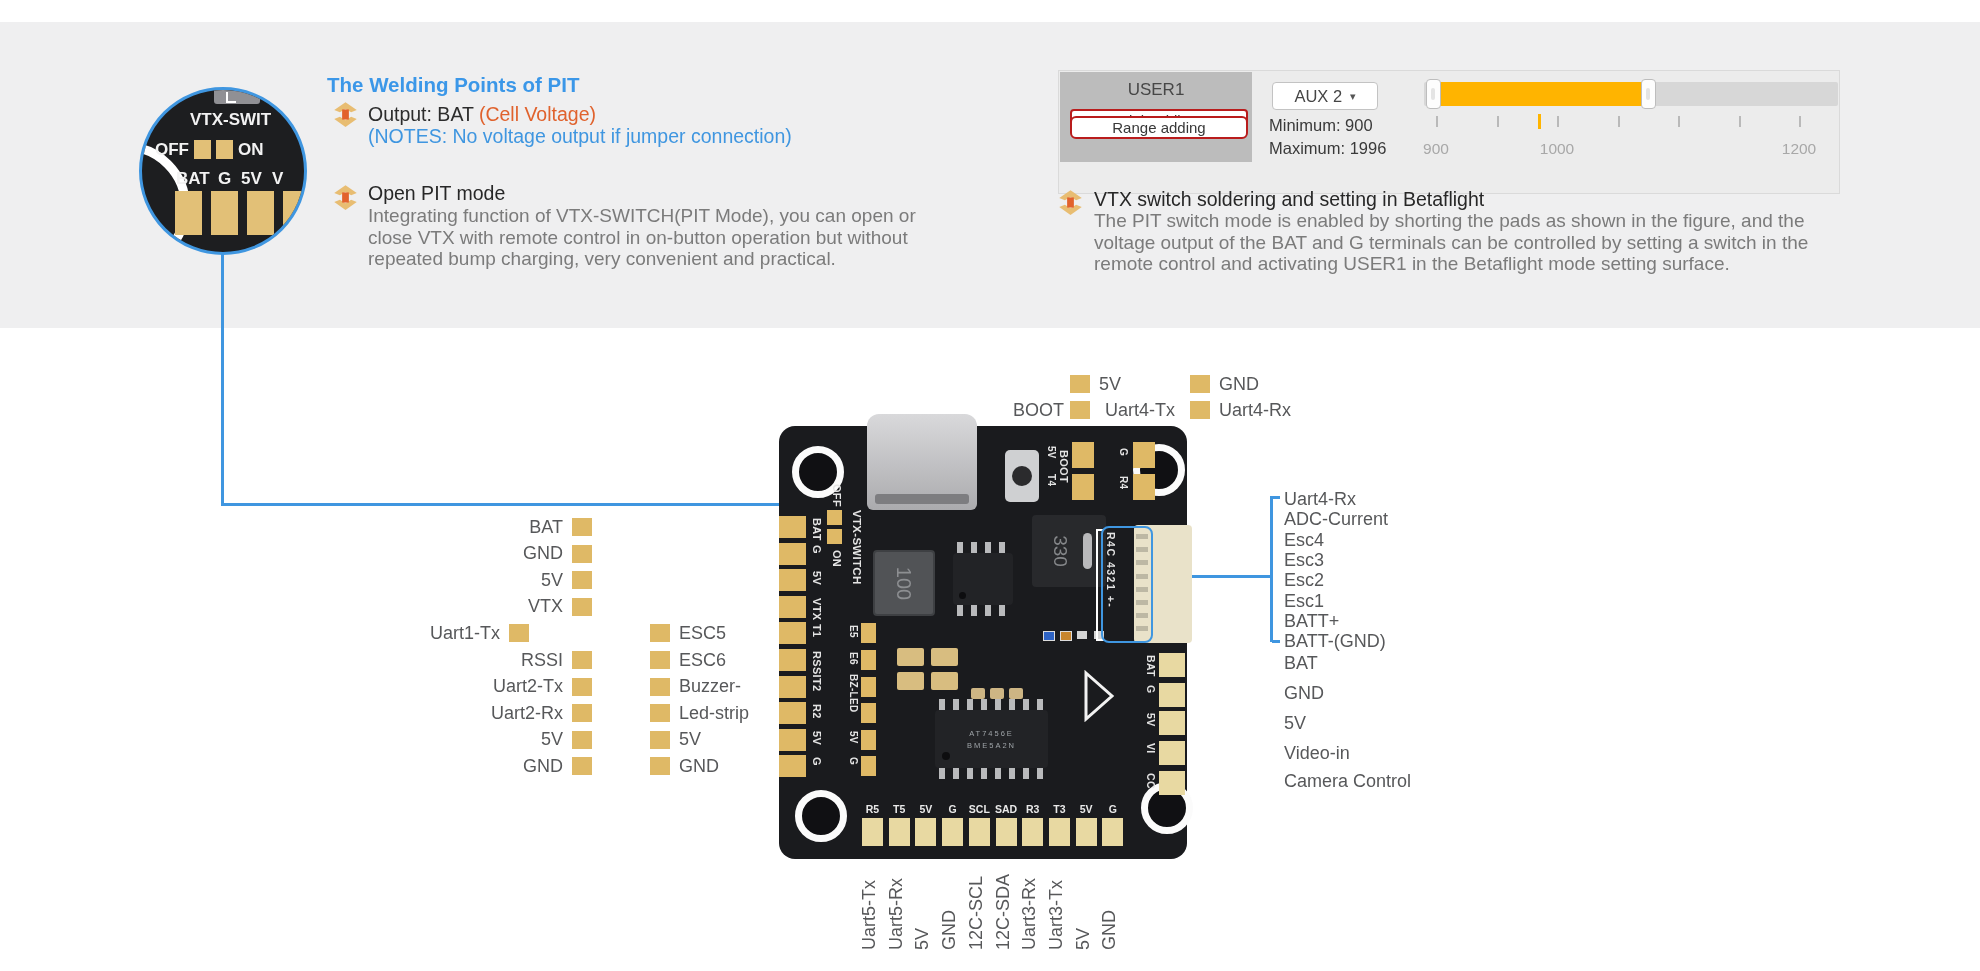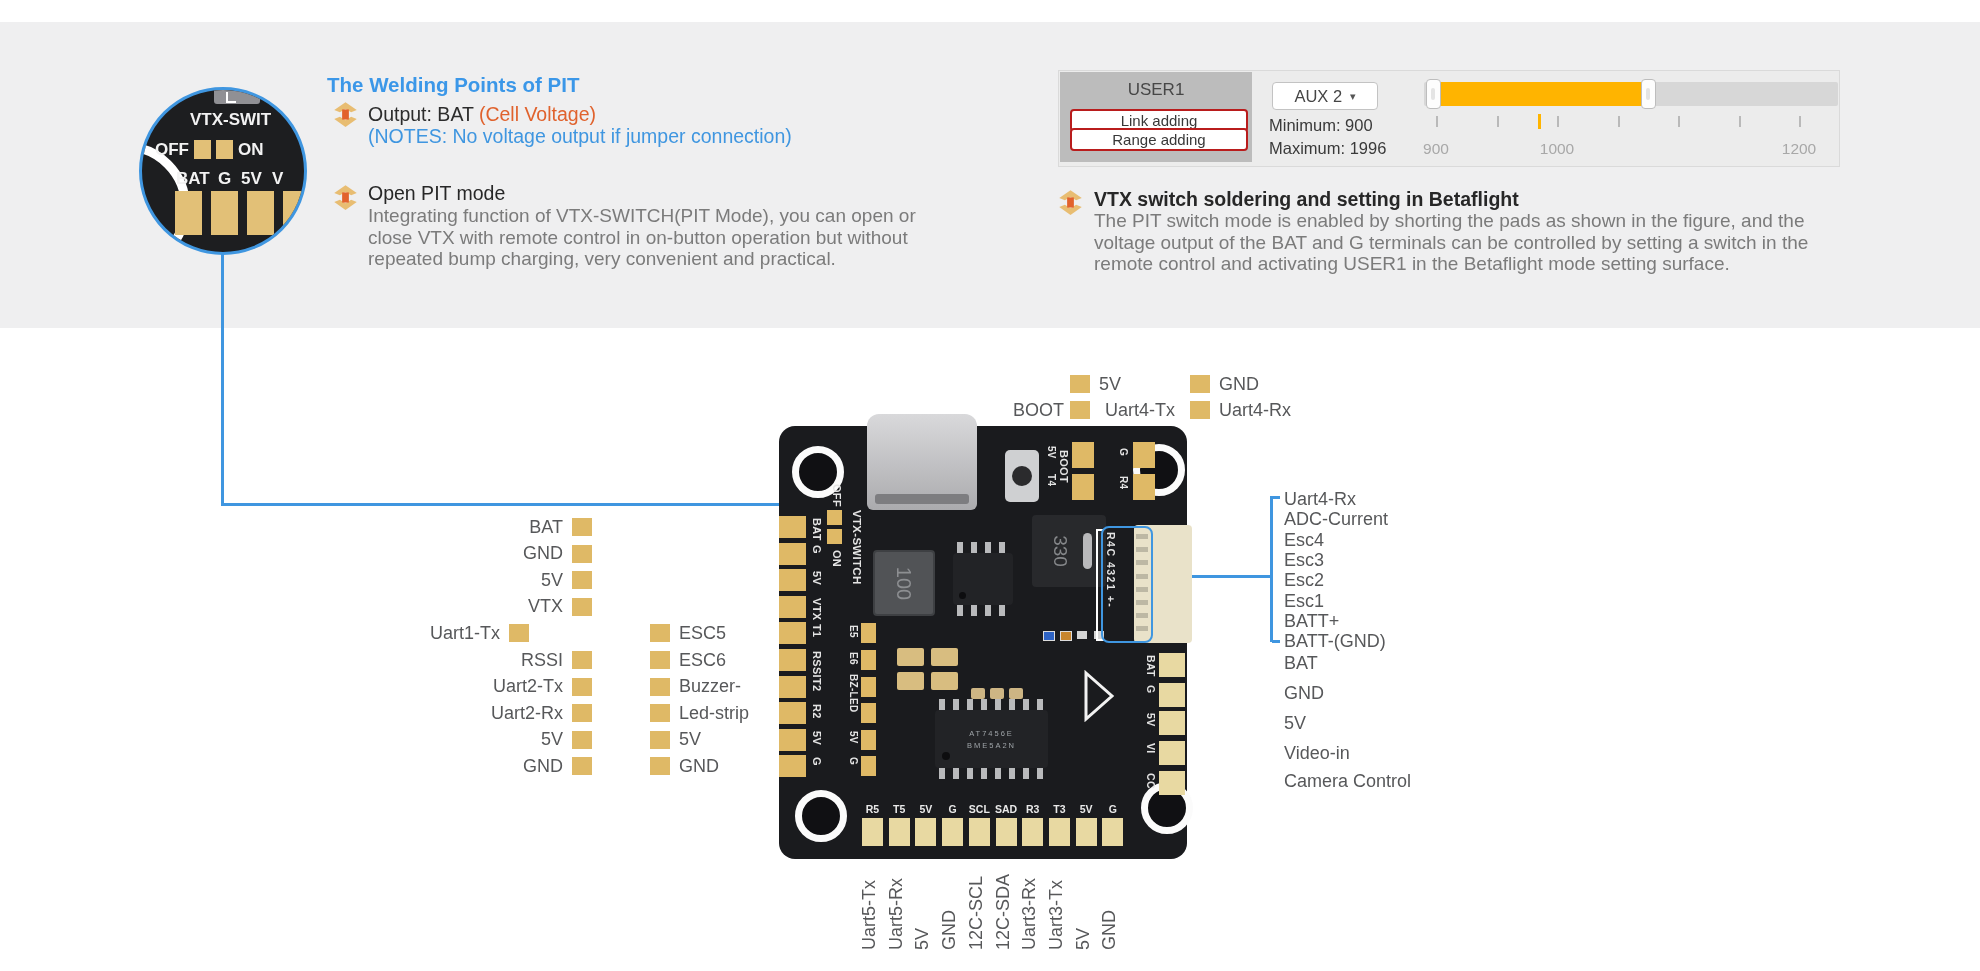--- a/index.html
+++ b/index.html
@@ -1,32 +1,32 @@
 <!DOCTYPE html>
 <html><head>
 <meta charset="utf-8">
 <style>
   html,body{margin:0;padding:0;background:#fff;font-family:"Liberation Sans",sans-serif;}
   #stage{position:relative;width:1980px;height:971px;background:#fff;overflow:hidden;}
   .band{position:absolute;left:0;top:22px;width:1980px;height:306px;background:#efeff0;}
   .bluel{position:absolute;background:#3f96e0;}
   .h-blue{position:absolute;font-size:20.5px;font-weight:bold;color:#3b97e8;white-space:nowrap;}
-  .h-dark{position:absolute;font-size:19.5px;font-weight:700;color:#272727;white-space:nowrap;}
+  .h-dark{position:absolute;font-size:19.5px;font-weight:400;color:#272727;white-space:nowrap;}
   .p-gray{position:absolute;font-size:19px;line-height:21.5px;color:#7b7b7b;}
   .line-note{position:absolute;font-size:19.5px;color:#3f96e0;white-space:nowrap;}
   .line-out{position:absolute;font-size:19.5px;color:#2c2c2c;white-space:nowrap;}
   .accent-or{color:#e0622d;}
   .icon27{position:absolute;width:27px;height:27px;}
   
   #inset{position:absolute;left:139px;top:87px;width:162px;height:162px;border-radius:50%;
          border:3px solid #3f96e0;background:#1d1e20;overflow:hidden;}
   .ins-txt{position:absolute;color:#f2f2f2;font-size:17px;font-weight:bold;white-space:nowrap;}
   .ins-pad{position:absolute;background:#e2c077;}
   
-  #bf{position:absolute;left:1058px;top:70px;width:782px;height:97px;background:#ececec;border:1px solid #dadada;box-sizing:border-box;}
+  #bf{position:absolute;left:1058px;top:70px;width:782px;height:124px;background:#ececec;border:1px solid #dadada;box-sizing:border-box;}
   #bf-panel{position:absolute;left:1px;top:1px;width:192px;height:90px;background:#bcbcbc;}
   .bf-btn{position:absolute;left:10px;width:174px;height:19px;background:#fff;border:2px solid #b91c1c;border-radius:4px;
           font-size:15px;color:#383838;display:flex;align-items:center;justify-content:center;}
   .bf-txt{position:absolute;font-size:16.5px;color:#3a3a3a;white-space:nowrap;}
   #bf-dd{position:absolute;left:213px;top:11px;width:104px;height:26px;background:#fff;border:1px solid #c3c3c3;border-radius:4px;
          display:flex;align-items:center;justify-content:center;gap:8px;font-size:16.5px;color:#454545;}
   #bf-track{position:absolute;left:365px;top:11px;width:414px;height:24px;background:#d7d7d7;border-radius:2px;}
   #bf-fill{position:absolute;height:24px;top:0;background:#ffb400;}
   .bf-handle{position:absolute;top:-3px;width:15px;height:30px;background:#fdfdfd;border:1px solid #bdbdbd;border-radius:4px;box-sizing:border-box;}
   .bf-handle::after{content:"";position:absolute;left:4px;top:8px;width:4px;height:12px;background:#e4e4e4;border-radius:2px;}
@@ -96,21 +96,21 @@
     <polygon points="12,23 22,16 17,14 12,17 7,14 2,16" fill="#e8bd72"></polygon>
     <rect x="9" y="7.5" width="6" height="9" fill="#e2622d"></rect>
   </svg>
   <div class="h-dark" style="left:368px;top:182px;font-weight:500;">Open PIT mode</div>
   <div class="p-gray" style="left:368px;top:205px;width:578px;">Integrating function of VTX-SWITCH(PIT Mode), you can open or close VTX with remote control in on-button operation but without repeated bump charging, very convenient and practical.</div>
 
   <div id="bf">
     <div id="bf-panel">
       <div style="position:absolute;left:0;top:8px;width:100%;text-align:center;font-size:17px;color:#474747;">USER1</div>
       <div class="bf-btn" style="top:37px;">Link adding</div>
-      <div class="bf-btn" style="top:56px;">Range adding</div>
+      <div class="bf-btn" style="top:44px;border-radius:6px;">Range adding</div>
     </div>
     <div id="bf-dd">
       <span>AUX 2</span>
       <span style="font-size:11px;color:#555;">▾</span>
     </div>
     <div class="bf-txt" style="left:210px;top:45px;">Minimum: 900</div>
     <div class="bf-txt" style="left:210px;top:68px;">Maximum: 1996</div>
     <div id="bf-track">
       <div id="bf-fill" style="left: 8px; width: 211.75px;"></div>
       <div class="bf-handle" id="bf-hmin" style="left: 2px;"></div>

